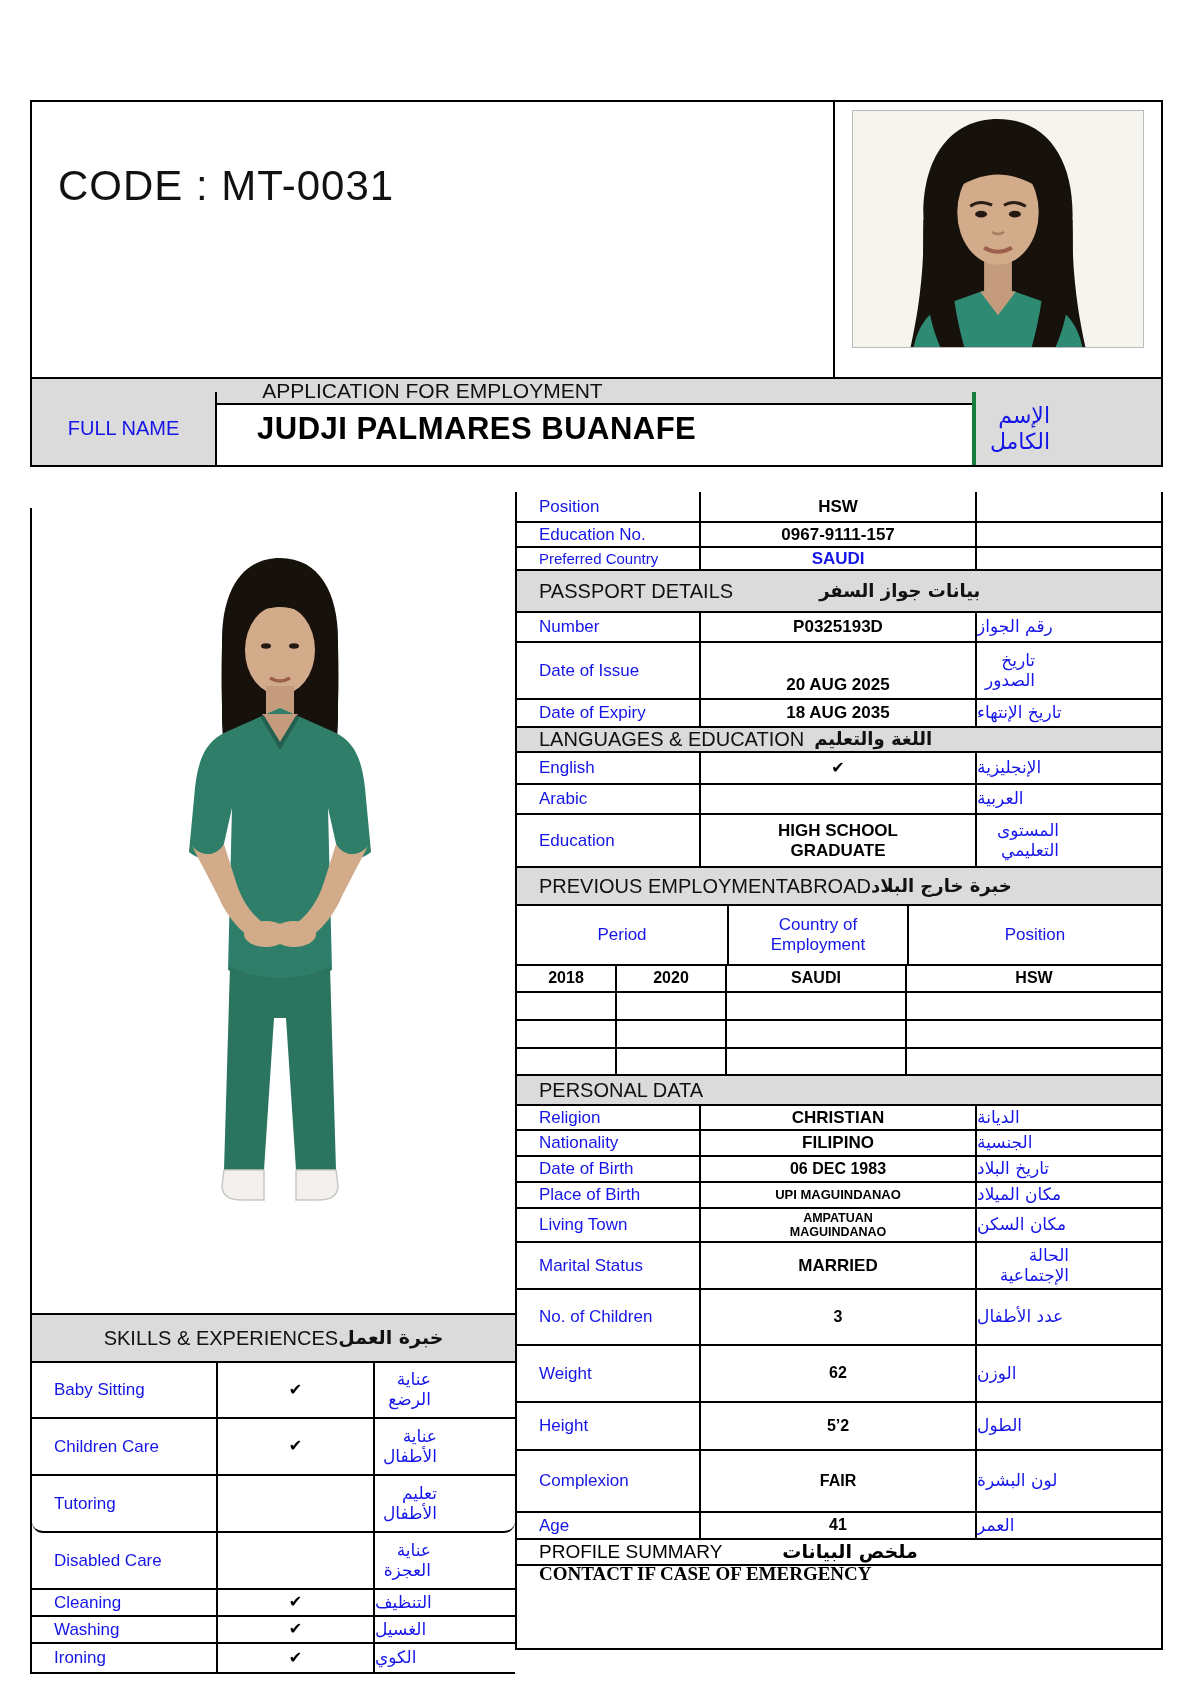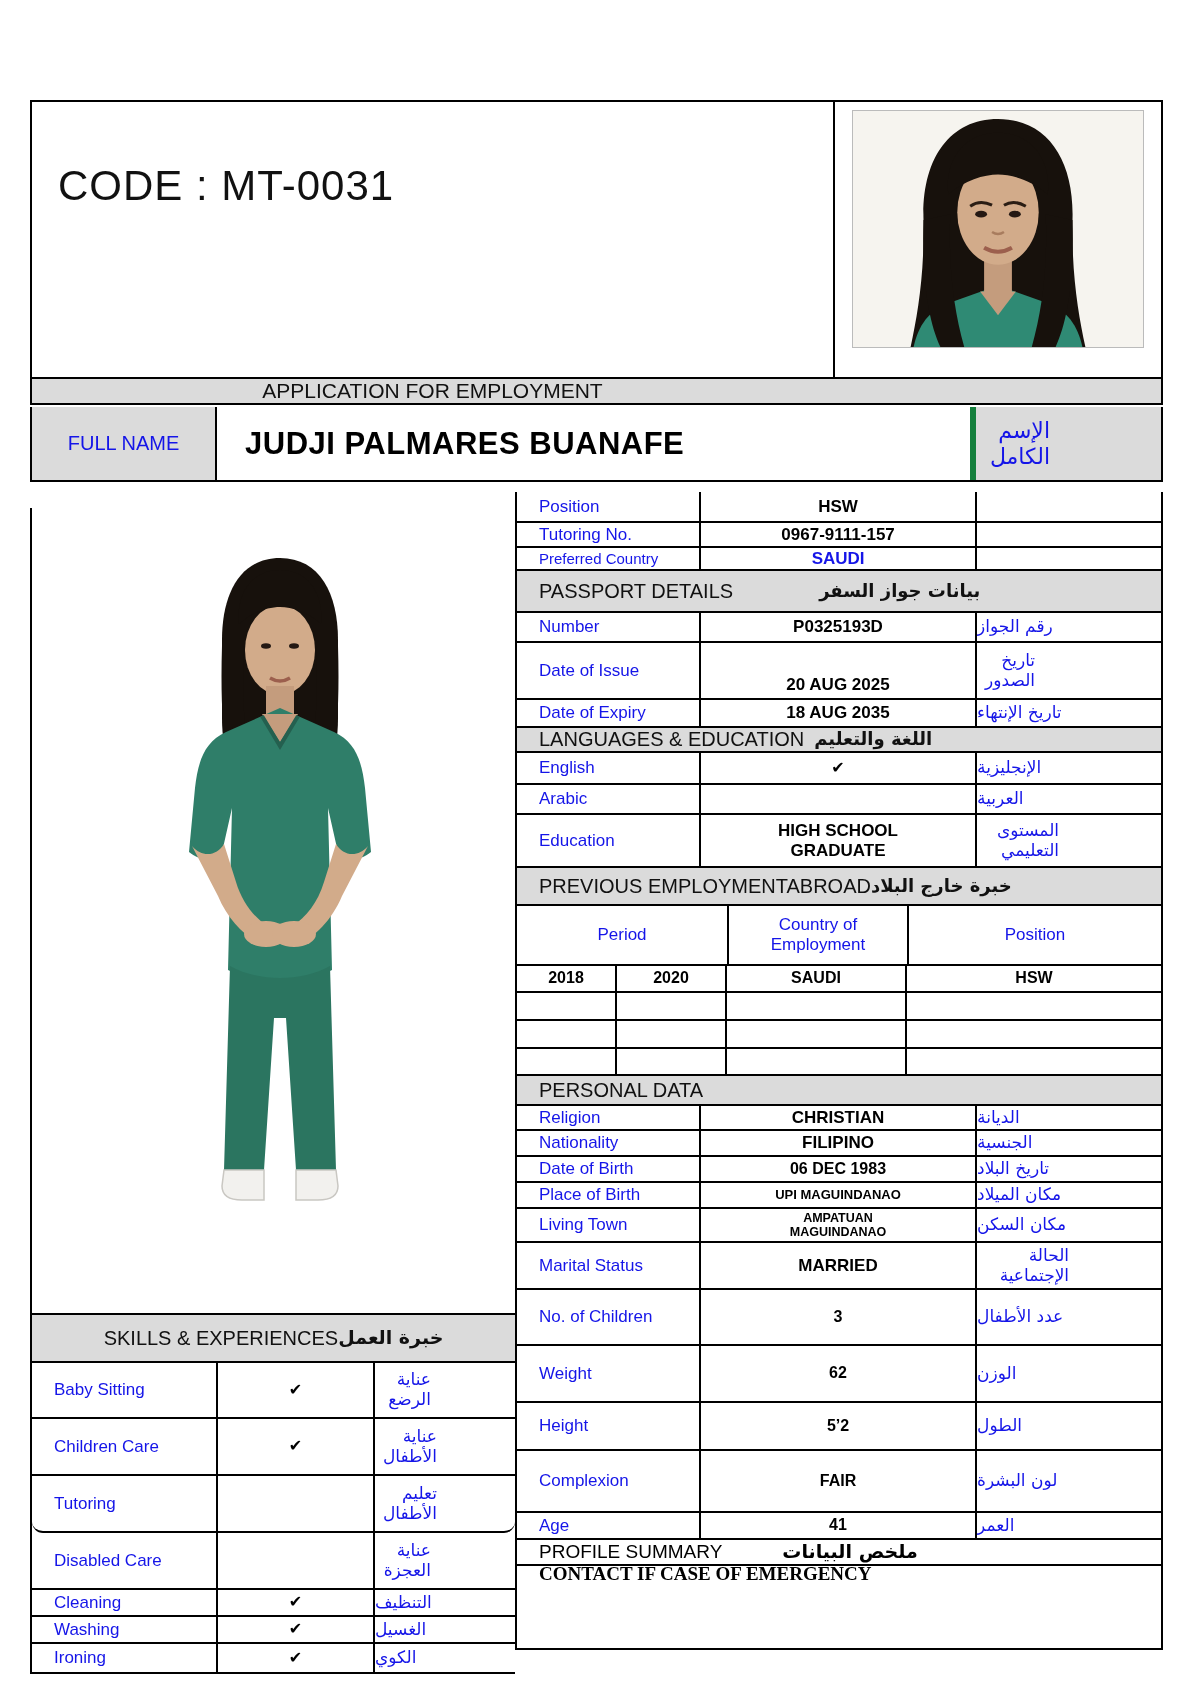--- a/index.html
+++ b/index.html
@@ -9,23 +9,23 @@
 
   
   .band-top { left:30px; top:100px; width:1133px; height:277px; border:2px solid #000; border-bottom:none; background:#fff; }
   .code-text { position:absolute; left:26px; top:60px; font-size:42px; letter-spacing:1px; color:#111; }
   .photo-cell { position:absolute; right:0; top:0; height:100%; width:328px; border-left:2px solid #000; display:flex; justify-content:center; }
   .portrait { margin-top:8px; width:292px; height:238px; border:1px solid #bbb; background:#f6f4ef; }
 
   .app-bar { left:30px; top:377px; width:1133px; height:28px; background:#dbdbdb; border:2px solid #000; text-align:center; padding-right:328px; font-size:21px; color:#111; display:block; line-height:24px; }
 
   
-  .name-row { left:30px; top:407px; width:1133px; height:75px; border-left:2px solid #000; border-right:2px solid #000; border-bottom:2px solid #000; display:flex; }
+  .name-row { left:30px; top:392px; width:1133px; height:75px; border-left:2px solid #000; border-right:2px solid #000; border-bottom:2px solid #000; display:flex; }
   .name-lbl { width:185px; background:#dbdbdb; border-right:2px solid #000; color:#1515e8; font-size:20px; display:flex; align-items:center; justify-content:center; }
-  .name-val { flex:1; border-right:6px solid #15803d; display:flex; align-items:center; padding-left:28px; font-size:31px; font-weight:bold; letter-spacing:.5px; }
+  .name-val { flex:1; border-right:4px solid #15803d; display:flex; align-items:center; padding-left:40px; font-size:31px; font-weight:bold; letter-spacing:.5px; }
   .name-ar  { width:185px; background:#dbdbdb; display:flex; align-items:center; justify-content:flex-end; padding-right:26px; }
 
   
   .row { display:flex; border-bottom:2px solid #000; background:#fff; }
   .row:last-child { border-bottom:none; }
   .cell { display:flex; align-items:center; overflow:hidden; }
   .lbl { color:#1515e8; font-size:17px; padding-left:22px; }
   .val { justify-content:center; font-weight:bold; font-size:17px; text-align:center; }
   .ar  { justify-content:flex-end; padding-right:24px; direction:rtl; text-align:right; color:#1515e8; font-size:17px; font-family:"DejaVu Sans", sans-serif; }
   .arn { display:inline-block; }
@@ -177,21 +177,21 @@
 </div>
 
 <div class="abs right-col">
 
   <div class="row" style="height:31px;">
     <div class="cell c1 lbl">Position</div>
     <div class="cell c2 val">HSW</div>
     <div class="cell c3"></div>
   </div>
   <div class="row" style="height:25px;">
-    <div class="cell c1 lbl">Tutoring No.</div>
+    <div class="cell c1 lbl">Education No.</div>
     <div class="cell c2 val">0967-9111-157</div>
     <div class="cell c3"></div>
   </div>
   <div class="row" style="height:23px;">
     <div class="cell c1 lbl" style="font-size:15px;">Preferred Country</div>
     <div class="cell c2 val" style="color:#1515e8;">SAUDI</div>
     <div class="cell c3"></div>
   </div>
 
   <div class="row hdr" style="height:42px;">

